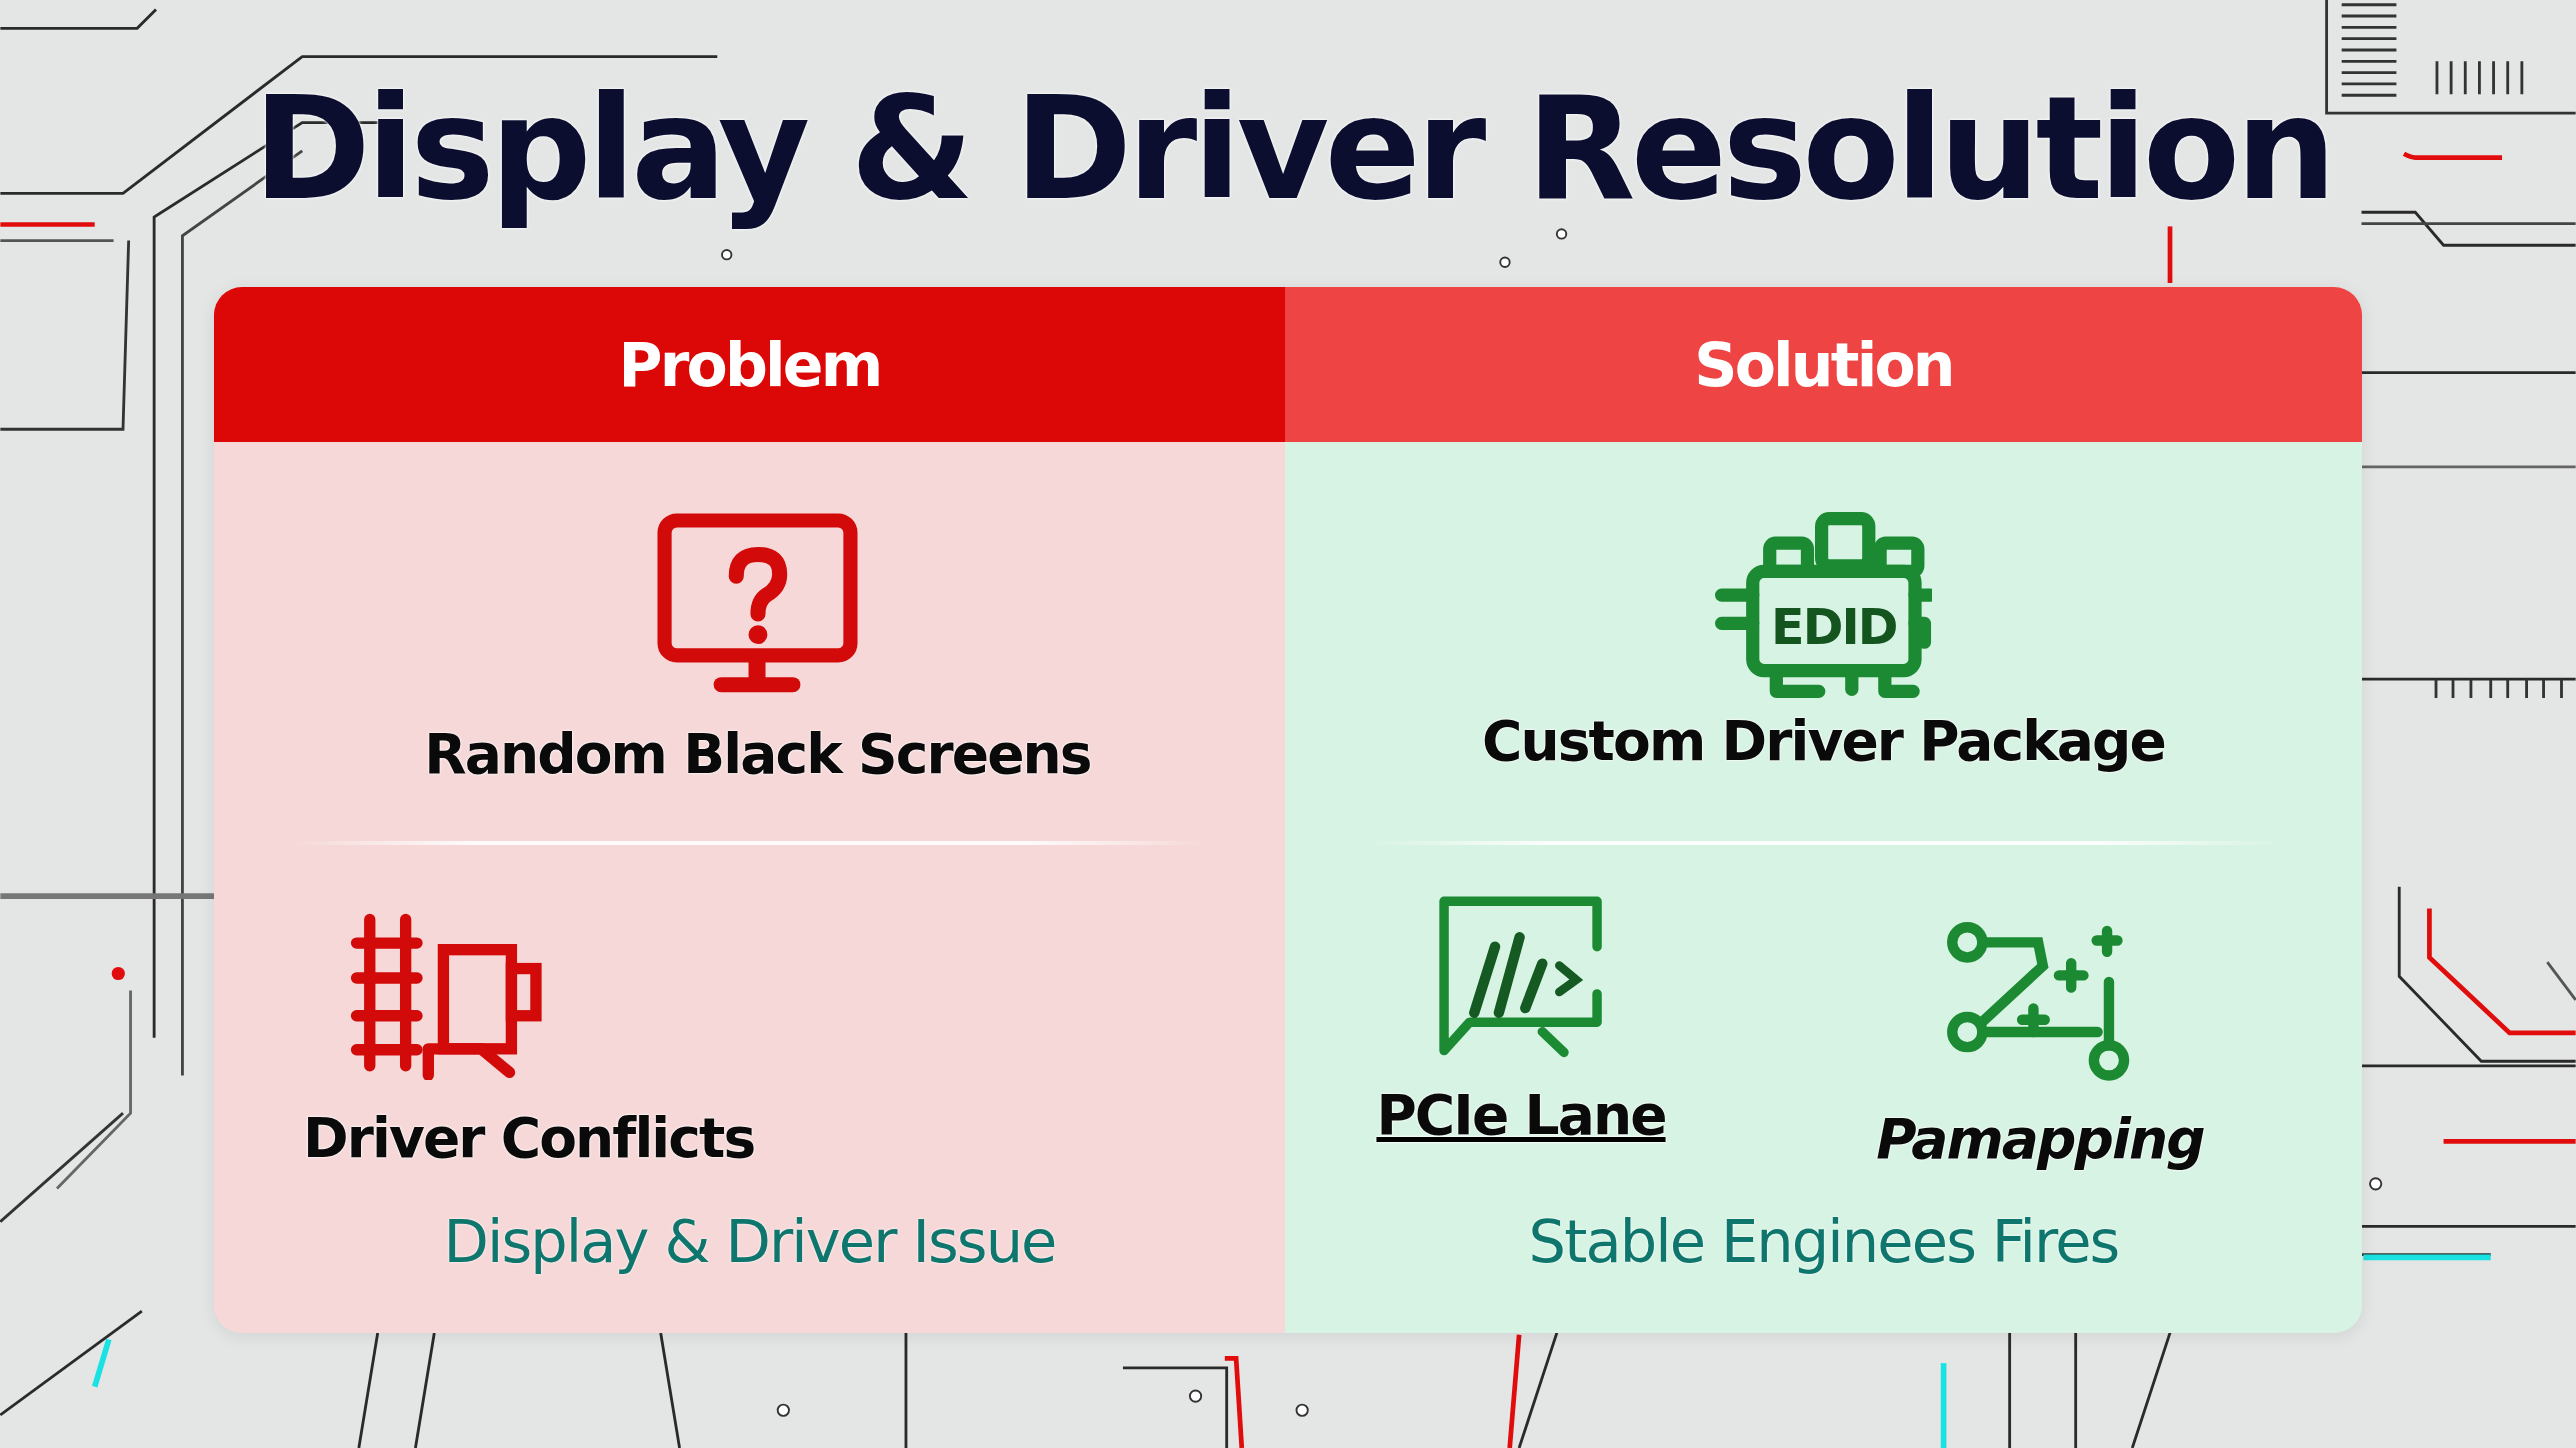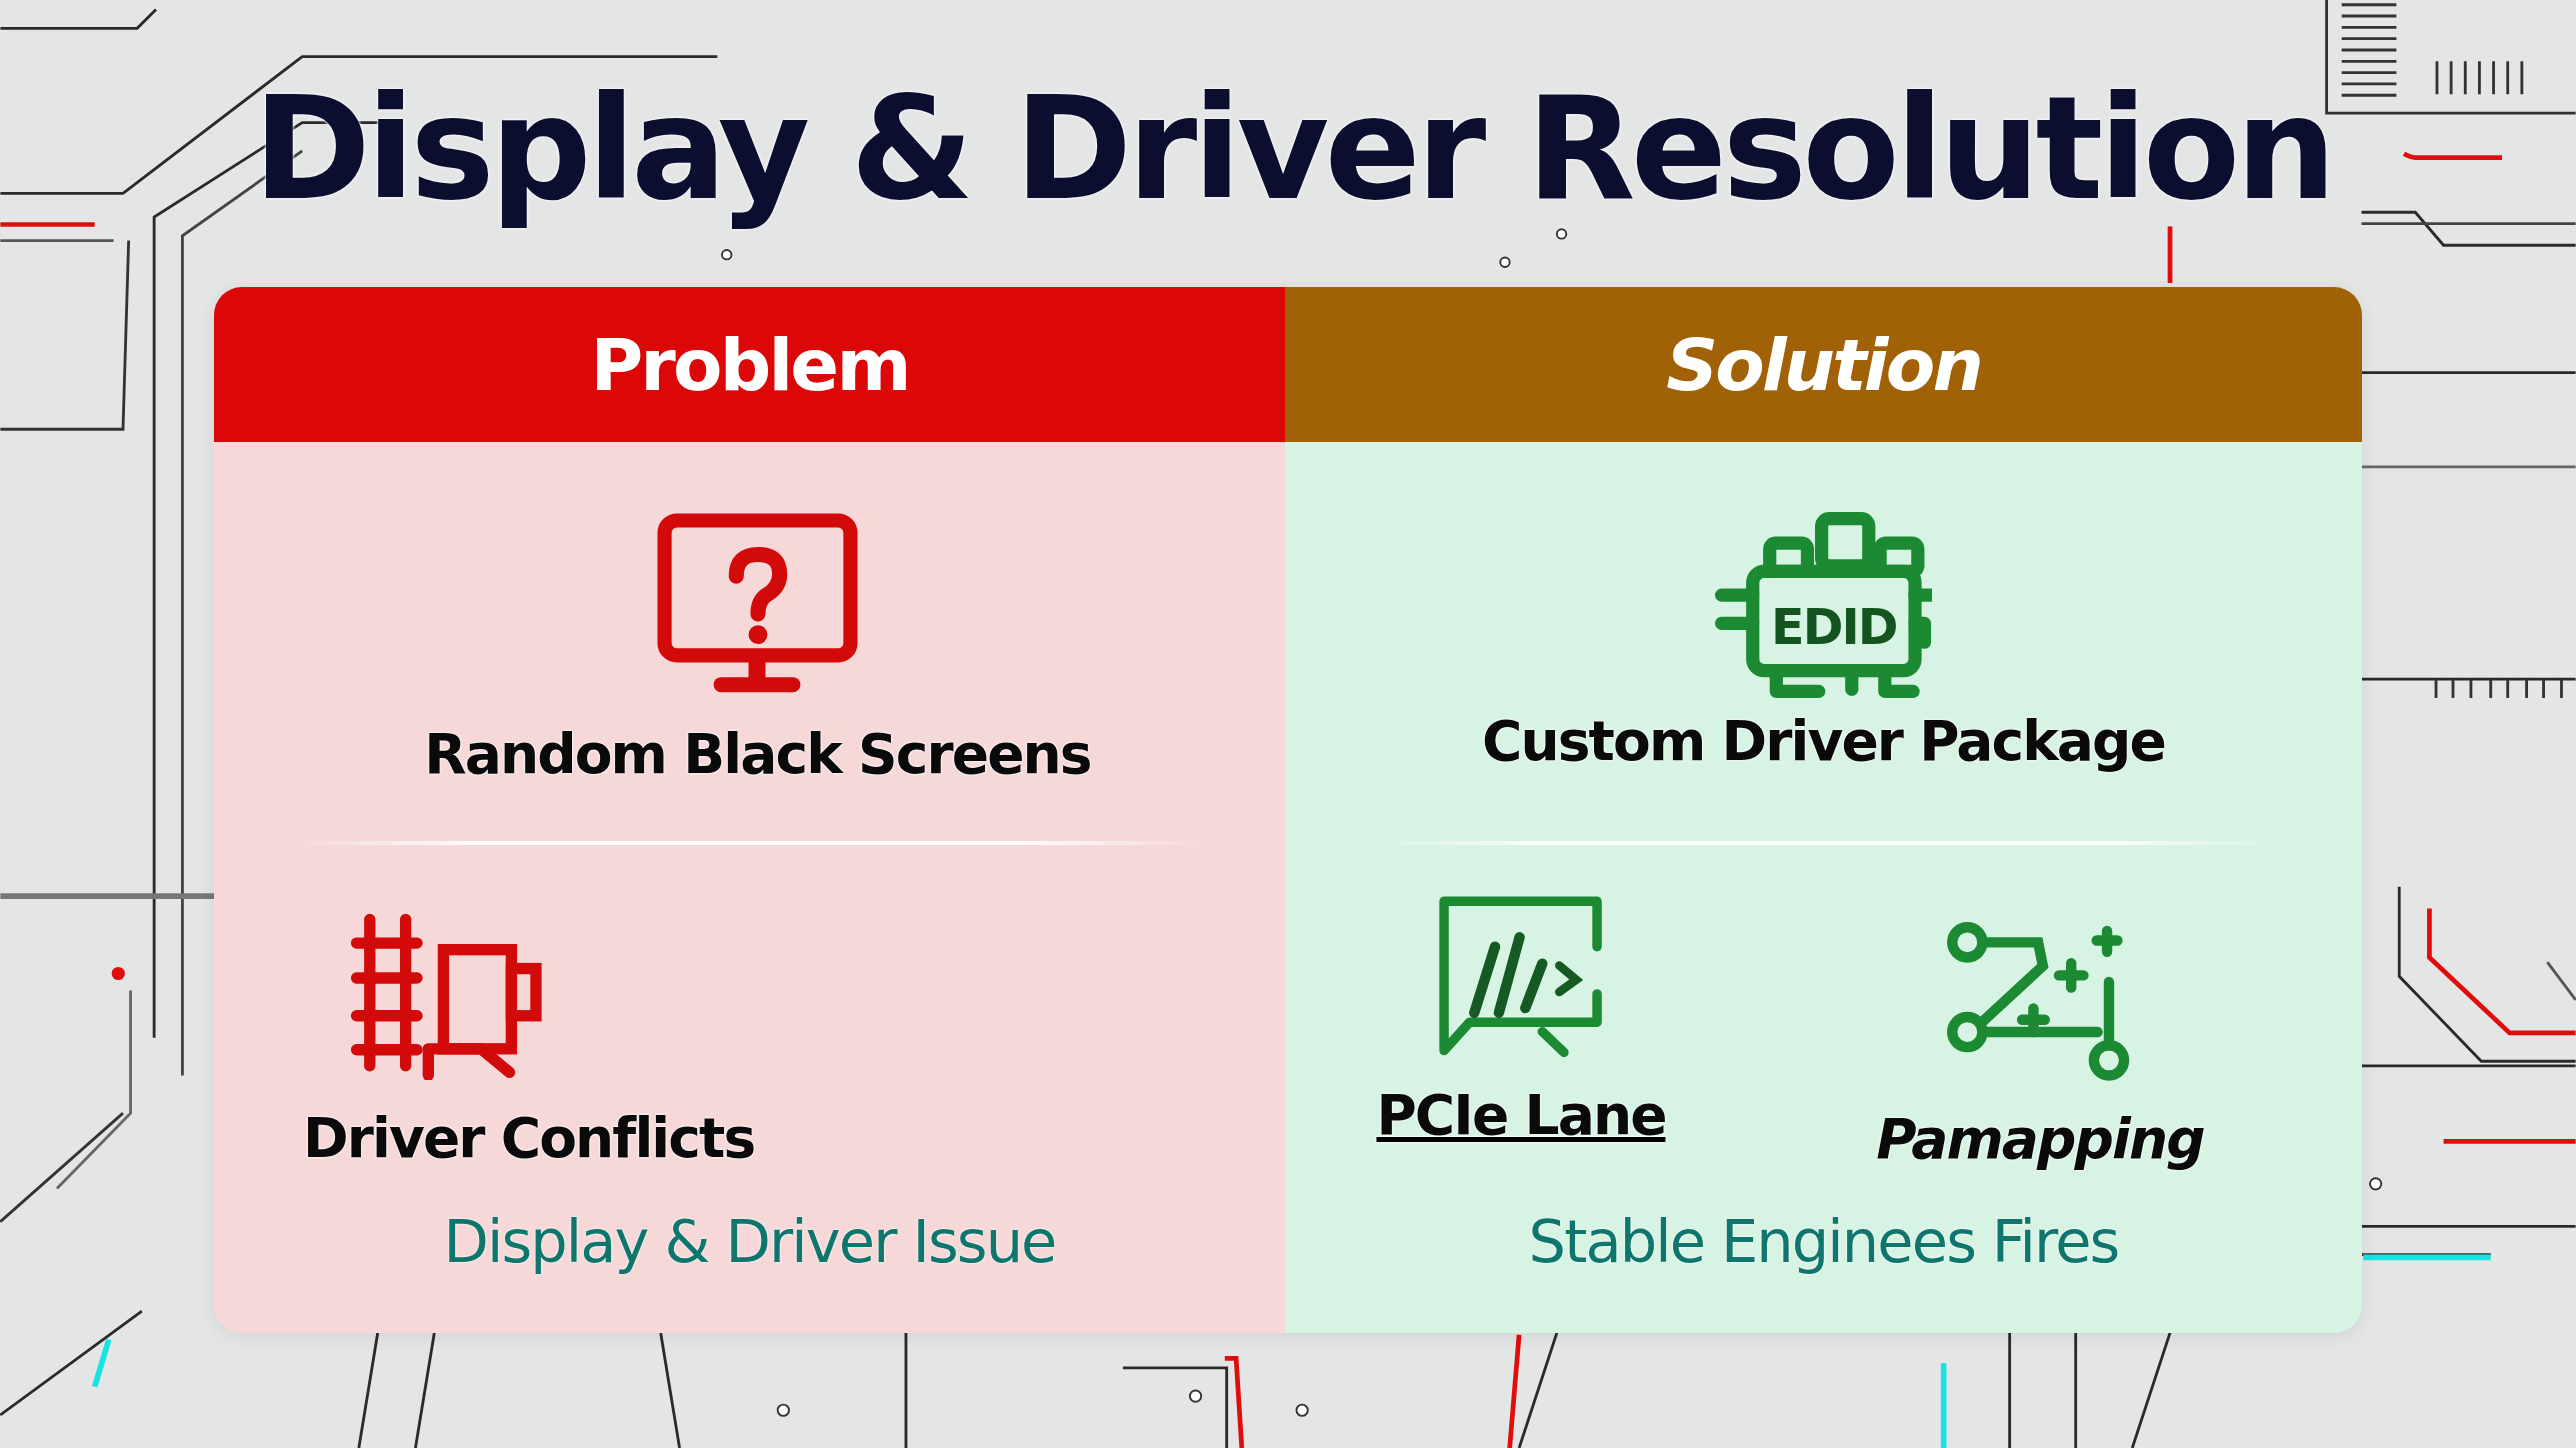--- a/index.html
+++ b/index.html
@@ -20,24 +20,24 @@
     position:absolute; left:214px; top:287px; width:2148px; height:1046px;
     border-radius:28px; overflow:hidden;
     box-shadow:0 3.8px 17px rgba(0,0,0,.08);
   }
   .panel { position:absolute; top:0; height:100%; }
   .panel.problem { left:0; width:1071px; background:#f6d8d8; }
   .panel.solution { left:1071px; width:1077px; background:#d7f3e3; }
   .panel-header {
     height:155px; display:flex; align-items:center; justify-content:center;
     color:#fff; font-family:"DejaVu Sans", sans-serif; font-weight:bold;
-    font-size:72px; letter-spacing:-2.8px;
+    font-size:60px; letter-spacing:-2.8px;
   }
   .problem .panel-header { background:#dc0808; }
-  .solution .panel-header { background:#a16207;font-style:italic; }
+  .solution .panel-header { background:#ef4444; }
   .divider {
     position:absolute; top:554px; height:3.8px; border-radius:1.9px;
     background:linear-gradient(90deg, rgba(255,255,255,0), rgba(255,255,255,.9) 20%, rgba(255,255,255,.9) 80%, rgba(255,255,255,0));
   }
   .item { position:absolute; text-align:center; }
   .item svg { display:block; margin:0 auto; }
   .label {
     font-family:"DejaVu Sans", sans-serif; font-weight:bold; color:#0a0a0a;
     font-size:55px; letter-spacing:-1.9px; white-space:nowrap;
     text-shadow:0 0 2.8px #fff, 0 0 1.9px #fff;

